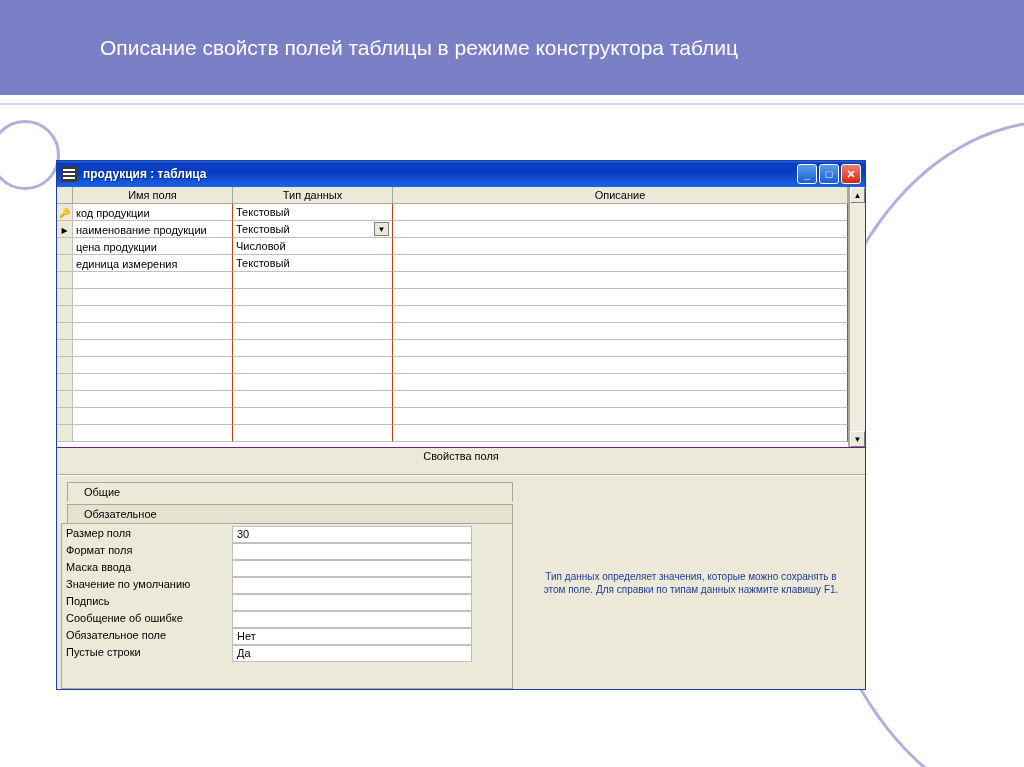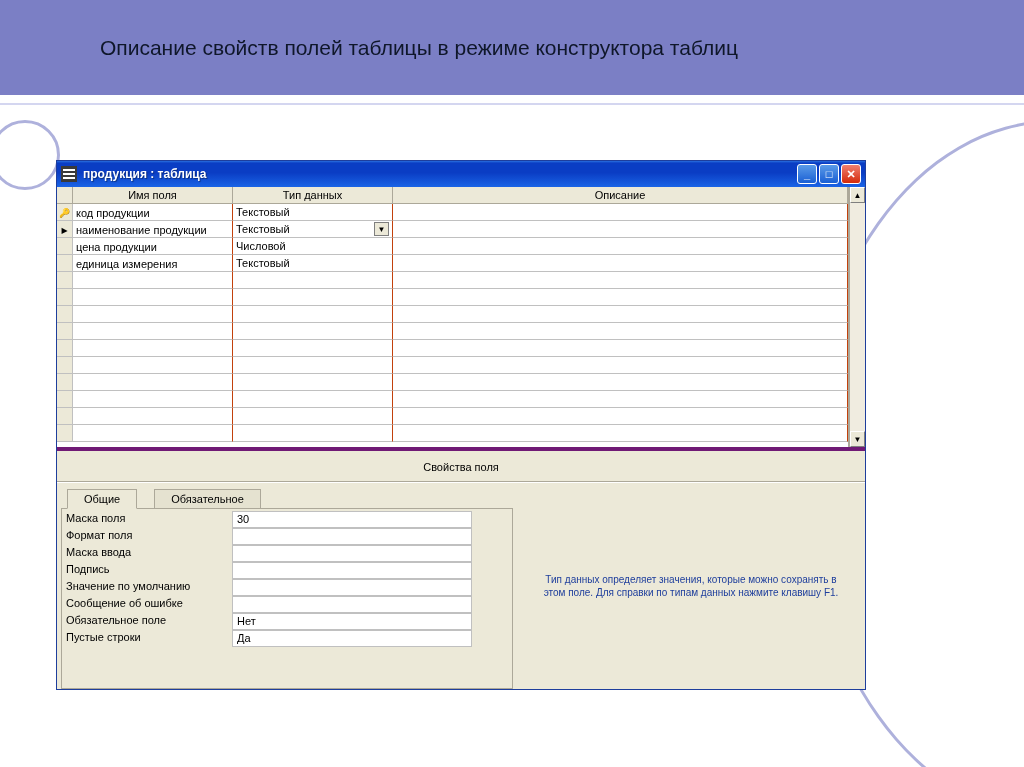--- a/index.html
+++ b/index.html
@@ -10,21 +10,21 @@
   height: 767px;
   overflow: hidden;
   position: relative;
 }
 .slide-header {
   background: #7b7fc5;
   height: 95px;
   display: flex;
   align-items: center;
   padding-left: 100px;
-  color: #0f172a;
+  color: #ffffff;
   font-size: 21px;
 }
 .header-line {
   position: absolute;
   top: 103px;
   left: 0;
   right: 0;
   height: 2px;
   background: #d4d6f0;
 }
@@ -158,42 +158,42 @@
   background: #ece9d8;
   border: 1px solid #fff;
   border-right-color: #7f7f7f;
   border-bottom-color: #7f7f7f;
   display: flex; align-items: center; justify-content: center;
   font-size: 8px;
 }
 .scroll-track { flex: 1; background: #f0ece0; }
 
 .splitter-label {
-  height: 35px;
+  height: 28px;
   background: #ece9d8;
   text-align: center;
   font-size: 11px;
-  border-top: 4px solid #701a75;
+  border-top: 1px solid #701a75;
   border-bottom: 1px solid #aca899;
-  padding-top: 10px;
+  padding-top: 2px;
 }
 
 .lower-pane {
   flex: 1;
   display: flex;
   background: #ece9d8;
   border-top: 1px solid #fff;
 }
 .props-side {
   width: 460px;
   padding: 6px 4px 0 4px;
   display: flex;
   flex-direction: column;
 }
-.tabs { display: flex; gap: 17px; margin-left: 6px; }
+.tabs { display: flex; gap: 3px; margin-left: 6px; flex-direction: column; }
 .tab {
   padding: 3px 16px;
   font-size: 11px;
   background: #ece9d8;
   border: 1px solid #aca899;
   border-bottom: none;
   position: relative;
 }
 .tab.active { background: #ece9d8; border-bottom: 1px solid #ece9d8; margin-bottom: -1px; z-index: 2; }
 .tab.inactive { background: #e5e2d0; }
@@ -378,40 +378,40 @@
   <div class="splitter-label">Свойства поля</div>
 
   <div class="lower-pane">
     <div class="props-side">
       <div class="tabs">
         <div class="tab active">Общие</div>
         <div class="tab inactive">Обязательное</div>
       </div>
       <div class="props-table" id="props-table">
           <div class="prop-row">
-            <div class="prop-label">Маска поля</div>
+            <div class="prop-label">Размер поля</div>
             <div class="prop-value">30</div>
           </div>
           <div class="prop-row">
             <div class="prop-label">Формат поля</div>
             <div class="prop-value"></div>
           </div>
           <div class="prop-row">
             <div class="prop-label">Маска ввода</div>
             <div class="prop-value"></div>
           </div>
           <div class="prop-row">
+            <div class="prop-label">Значение по умолчанию</div>
+            <div class="prop-value"></div>
+          </div>
+          <div class="prop-row">
             <div class="prop-label">Подпись</div>
             <div class="prop-value"></div>
           </div>
           <div class="prop-row">
-            <div class="prop-label">Значение по умолчанию</div>
-            <div class="prop-value"></div>
-          </div>
-          <div class="prop-row">
             <div class="prop-label">Сообщение об ошибке</div>
             <div class="prop-value"></div>
           </div>
           <div class="prop-row">
             <div class="prop-label">Обязательное поле</div>
             <div class="prop-value">Нет</div>
           </div>
           <div class="prop-row">
             <div class="prop-label">Пустые строки</div>
             <div class="prop-value">Да</div>

